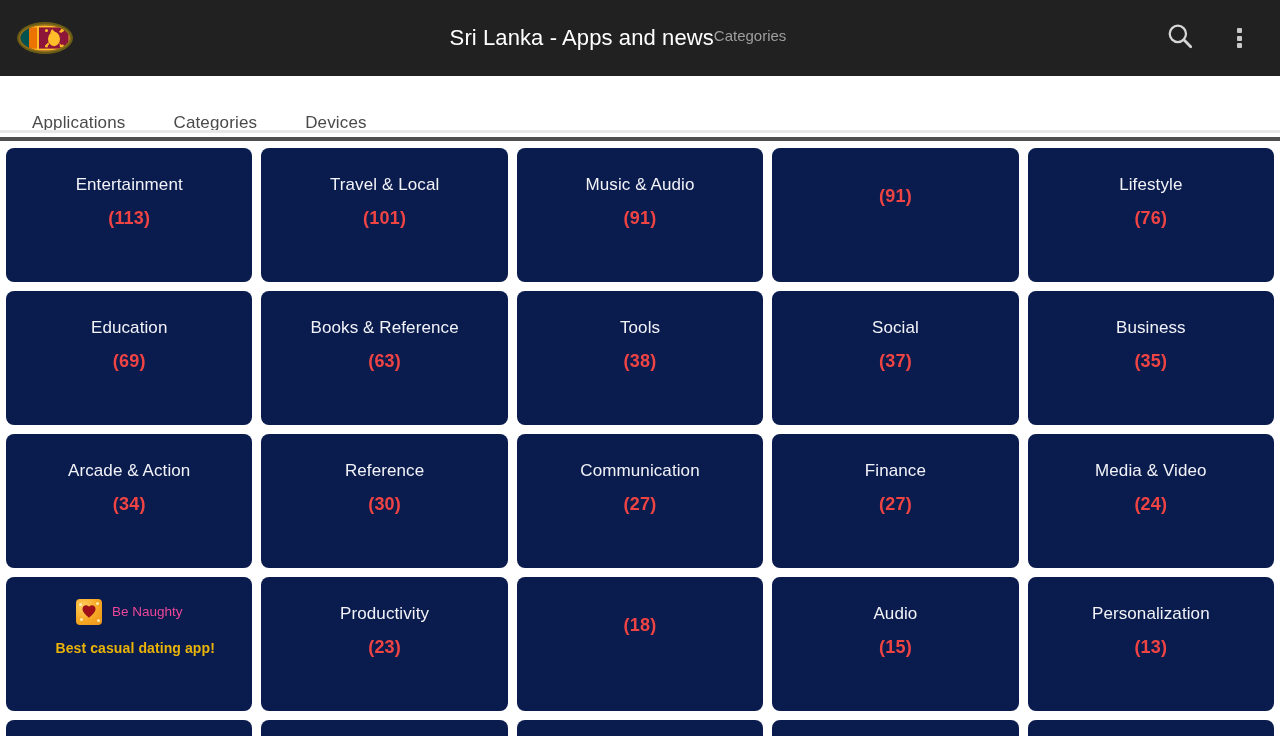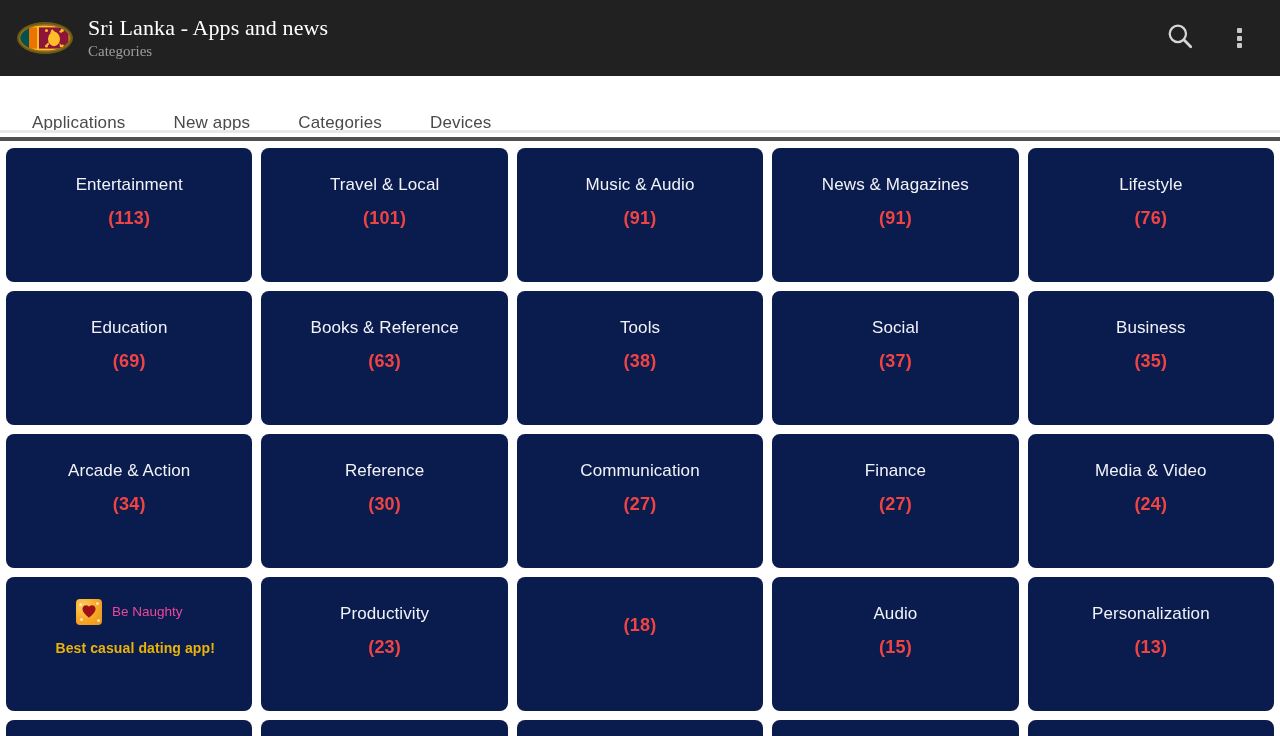--- a/index.html
+++ b/index.html
@@ -30,24 +30,22 @@
     width: 58px;
     height: 36px;
     flex: 0 0 auto;
     margin-right: 14px;
     position: relative;
   }
   .titles {
     flex: 1 1 auto;
     min-width: 0;
     display: flex;
-    flex-direction: column;
     justify-content: center;
     margin-top: -1px;
-    font-family: Liberation Serif, serif;
   }
   .app-title {
     color: #ffffff;
     font-size: 22px;
     line-height: 26px;
     font-weight: 400;
     letter-spacing: 0.1px;
     white-space: nowrap;
   }
   .app-subtitle {
@@ -298,23 +296,20 @@
       </span>
     </div>
   </div>
 </div>
 
 <div class="tabbar">
   <div class="tab">
     <span>Applications</span>
   </div>
   <div class="tab">
-    <span>New apps</span>
-  </div>
-  <div class="tab">
     <span>Categories</span>
   </div>
   <div class="tab">
     <span>Devices</span>
   </div>
   <div class="tab-underline"></div>
 </div>
 
 <div class="sep-strip"></div>
 
@@ -327,21 +322,20 @@
     </div>
     <div class="tile">
       <div class="tile-label">Travel &amp; Local</div>
       <div class="tile-count">(101)</div>
     </div>
     <div class="tile">
       <div class="tile-label">Music &amp; Audio</div>
       <div class="tile-count">(91)</div>
     </div>
     <div class="tile">
-      <div class="tile-label">News &amp; Magazines</div>
       <div class="tile-count">(91)</div>
     </div>
     <div class="tile">
       <div class="tile-label">Lifestyle</div>
       <div class="tile-count">(76)</div>
     </div>
   </div>
 
   <div class="grid-row">
     <div class="tile">

